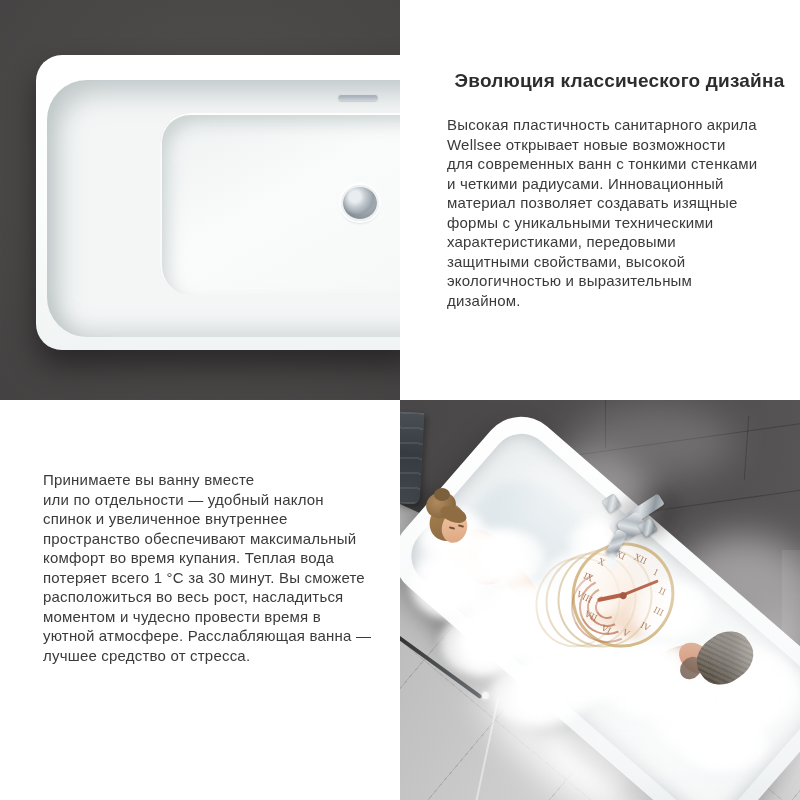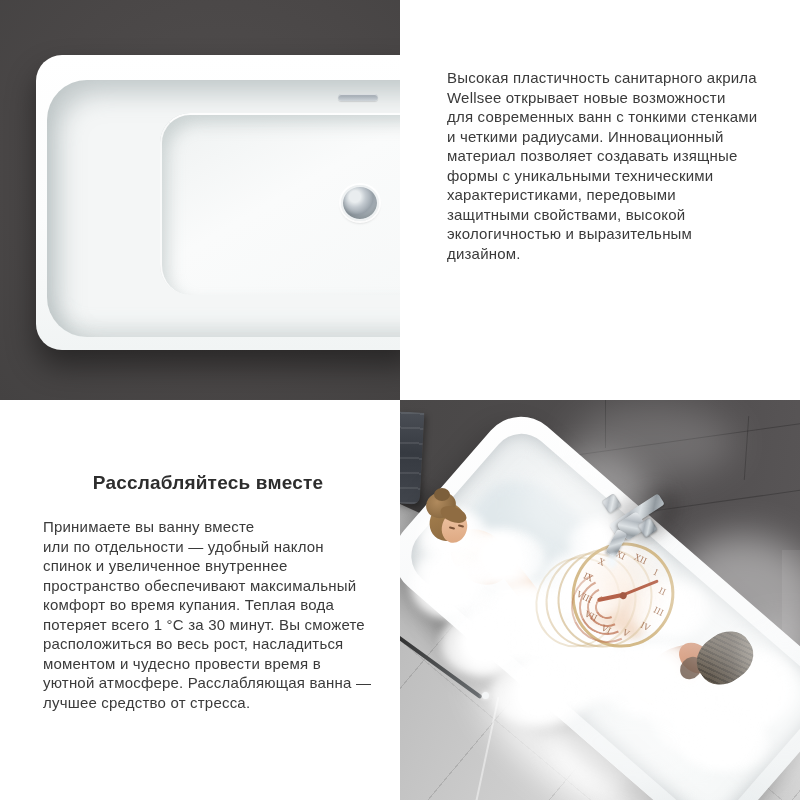--- a/index.html
+++ b/index.html
@@ -186,34 +186,34 @@
   <section class="photo photo-tub">
     <div class="tub-outer">
       <div class="tub-inner"></div>
       <div class="tub-recess"></div>
       <div class="overflow-slot"></div>
       <div class="drain"></div>
     </div>
   </section>
 
   <section class="textblock tb-design">
+    <h2>Эволюция классического дизайна</h2>
     <p>Высокая пластичность санитарного акрила
 Wellsee открывает новые возможности
 для современных ванн с тонкими стенками
 и четкими радиусами. Инновационный
 материал позволяет создавать изящные
 формы с уникальными техническими
 характеристиками, передовыми
 защитными свойствами, высокой
 экологичностью и выразительным
 дизайном.</p>
   </section>
 
   <section class="textblock tb-relax">
-    <h2>Расслабляйтесь вместе</h2>
     <p>Принимаете вы ванну вместе
 или по отдельности — удобный наклон
 спинок и увеличенное внутреннее
 пространство обеспечивают максимальный
 комфорт во время купания. Теплая вода
 потеряет всего 1 °C за 30 минут. Вы сможете
 расположиться во весь рост, насладиться
 моментом и чудесно провести время в
 уютной атмосфере. Расслабляющая ванна —
 лучшее средство от стресса.</p>

